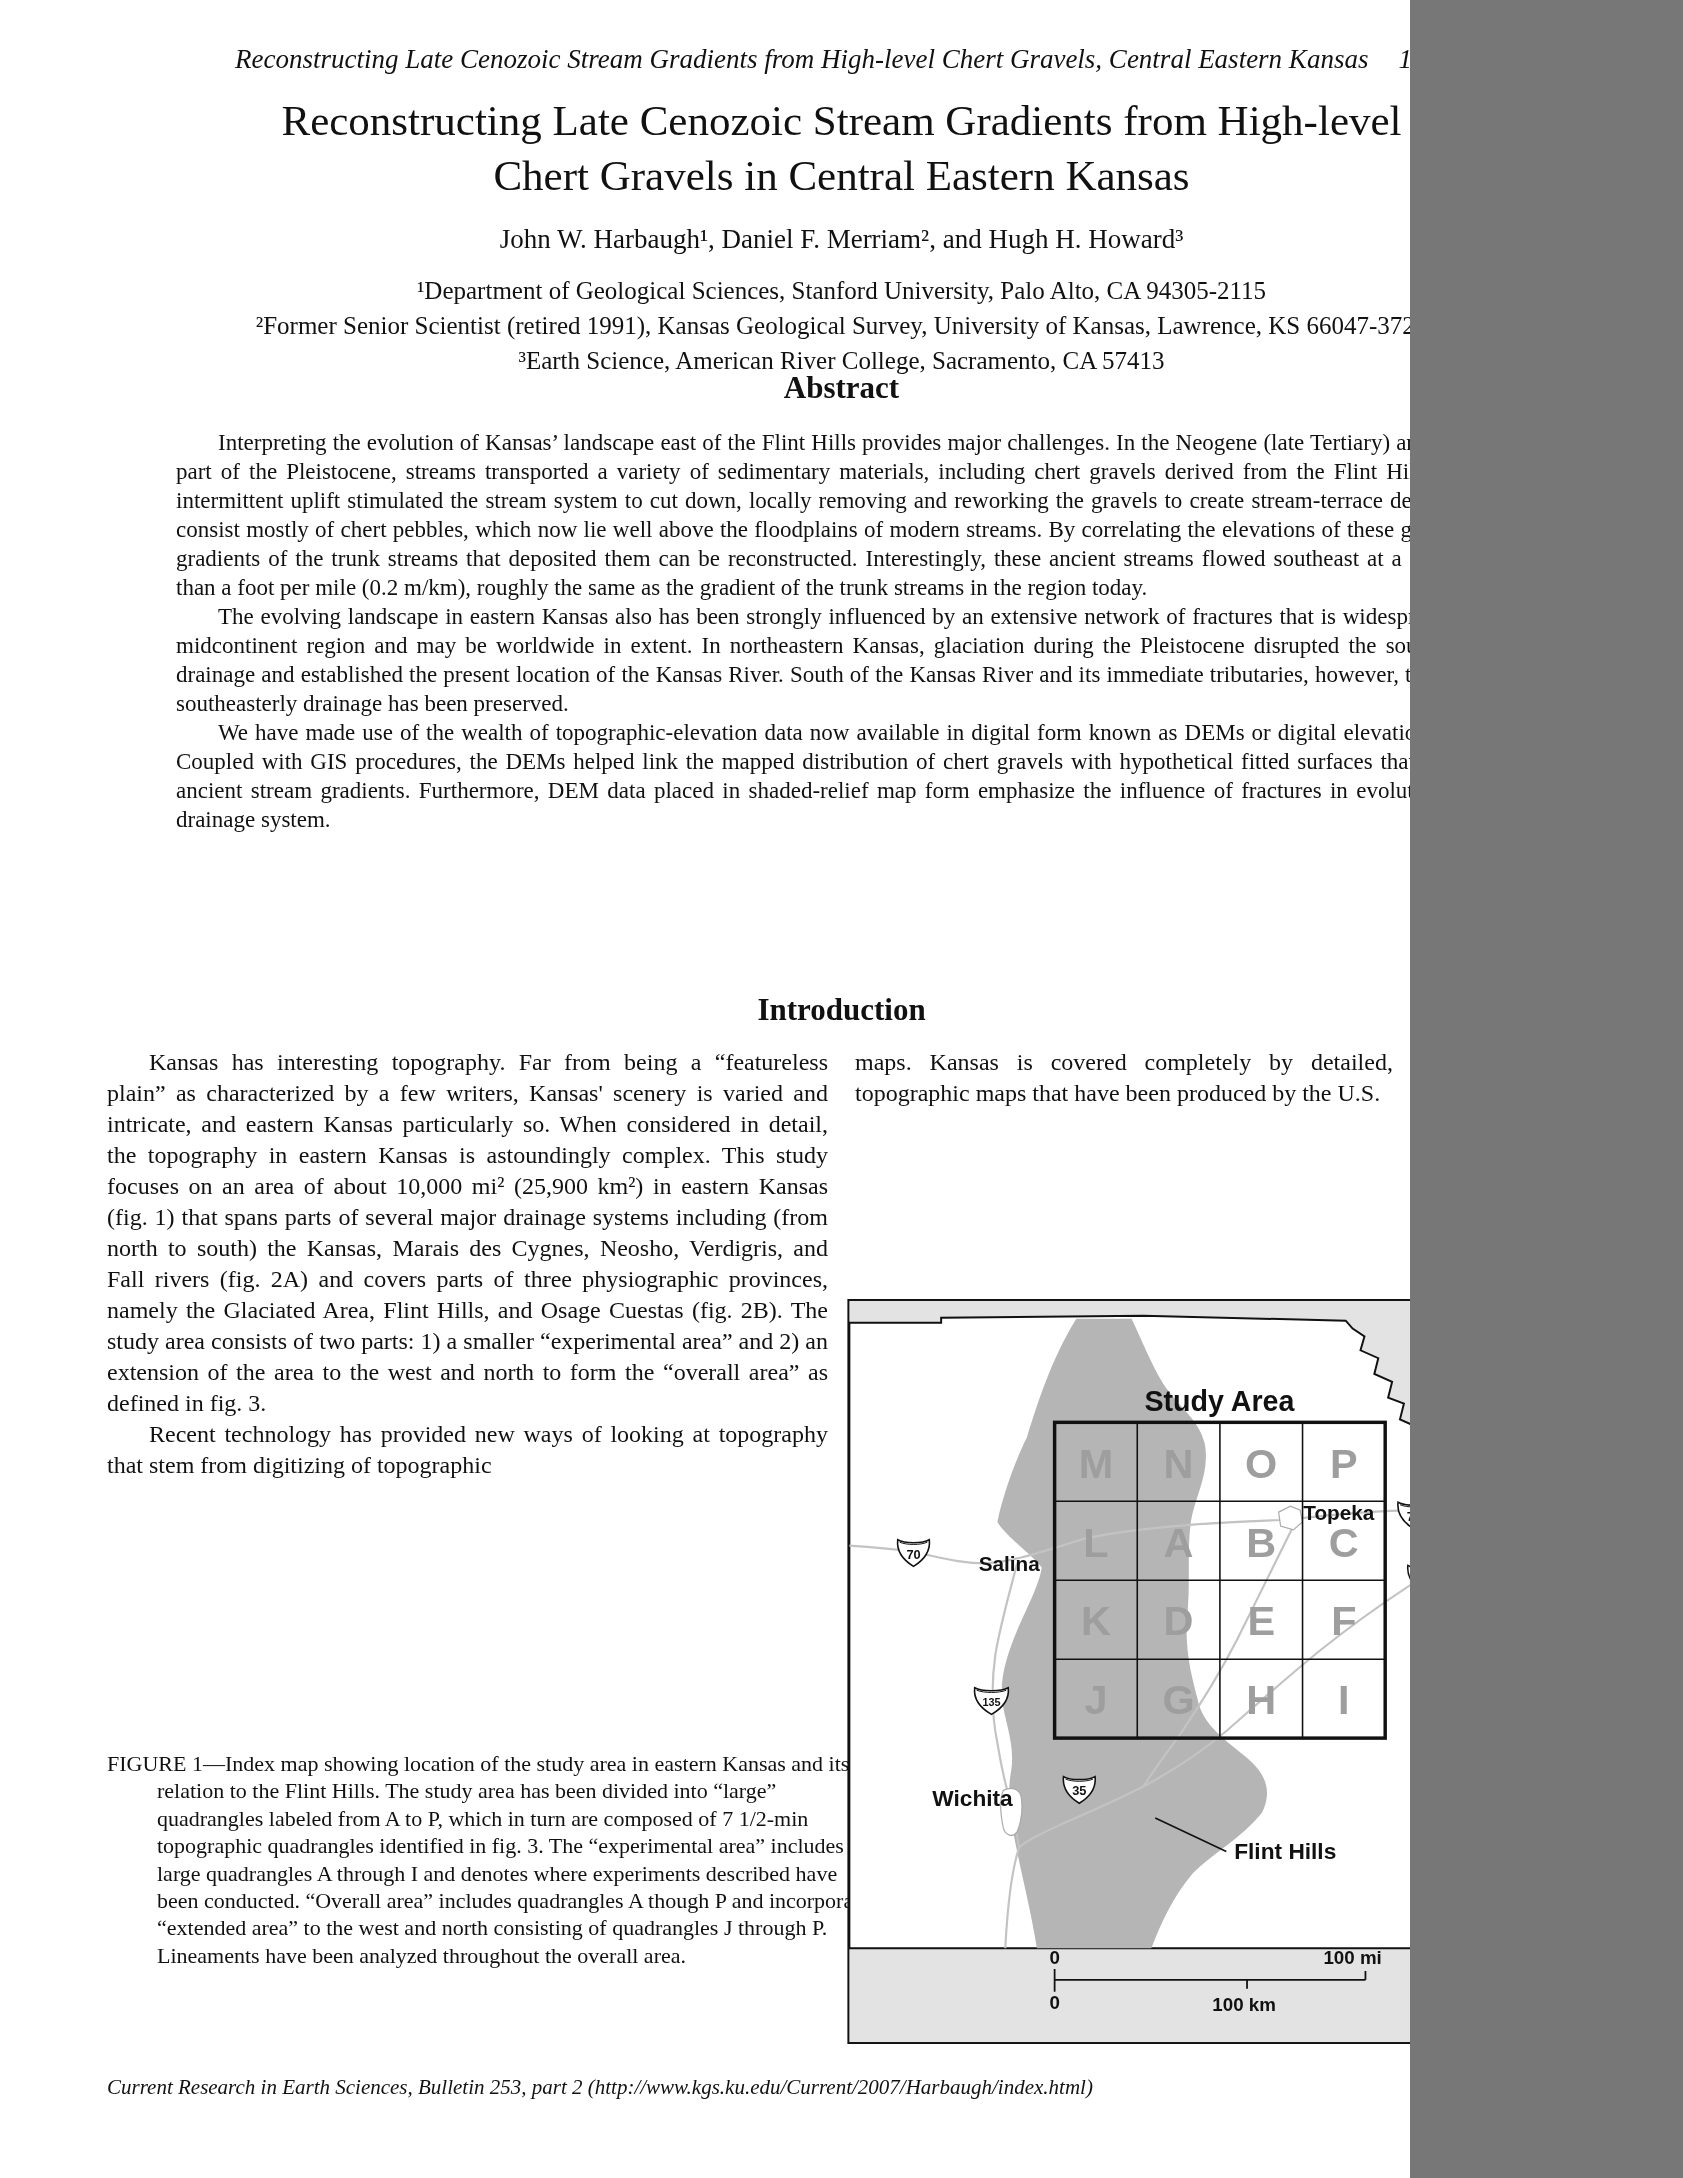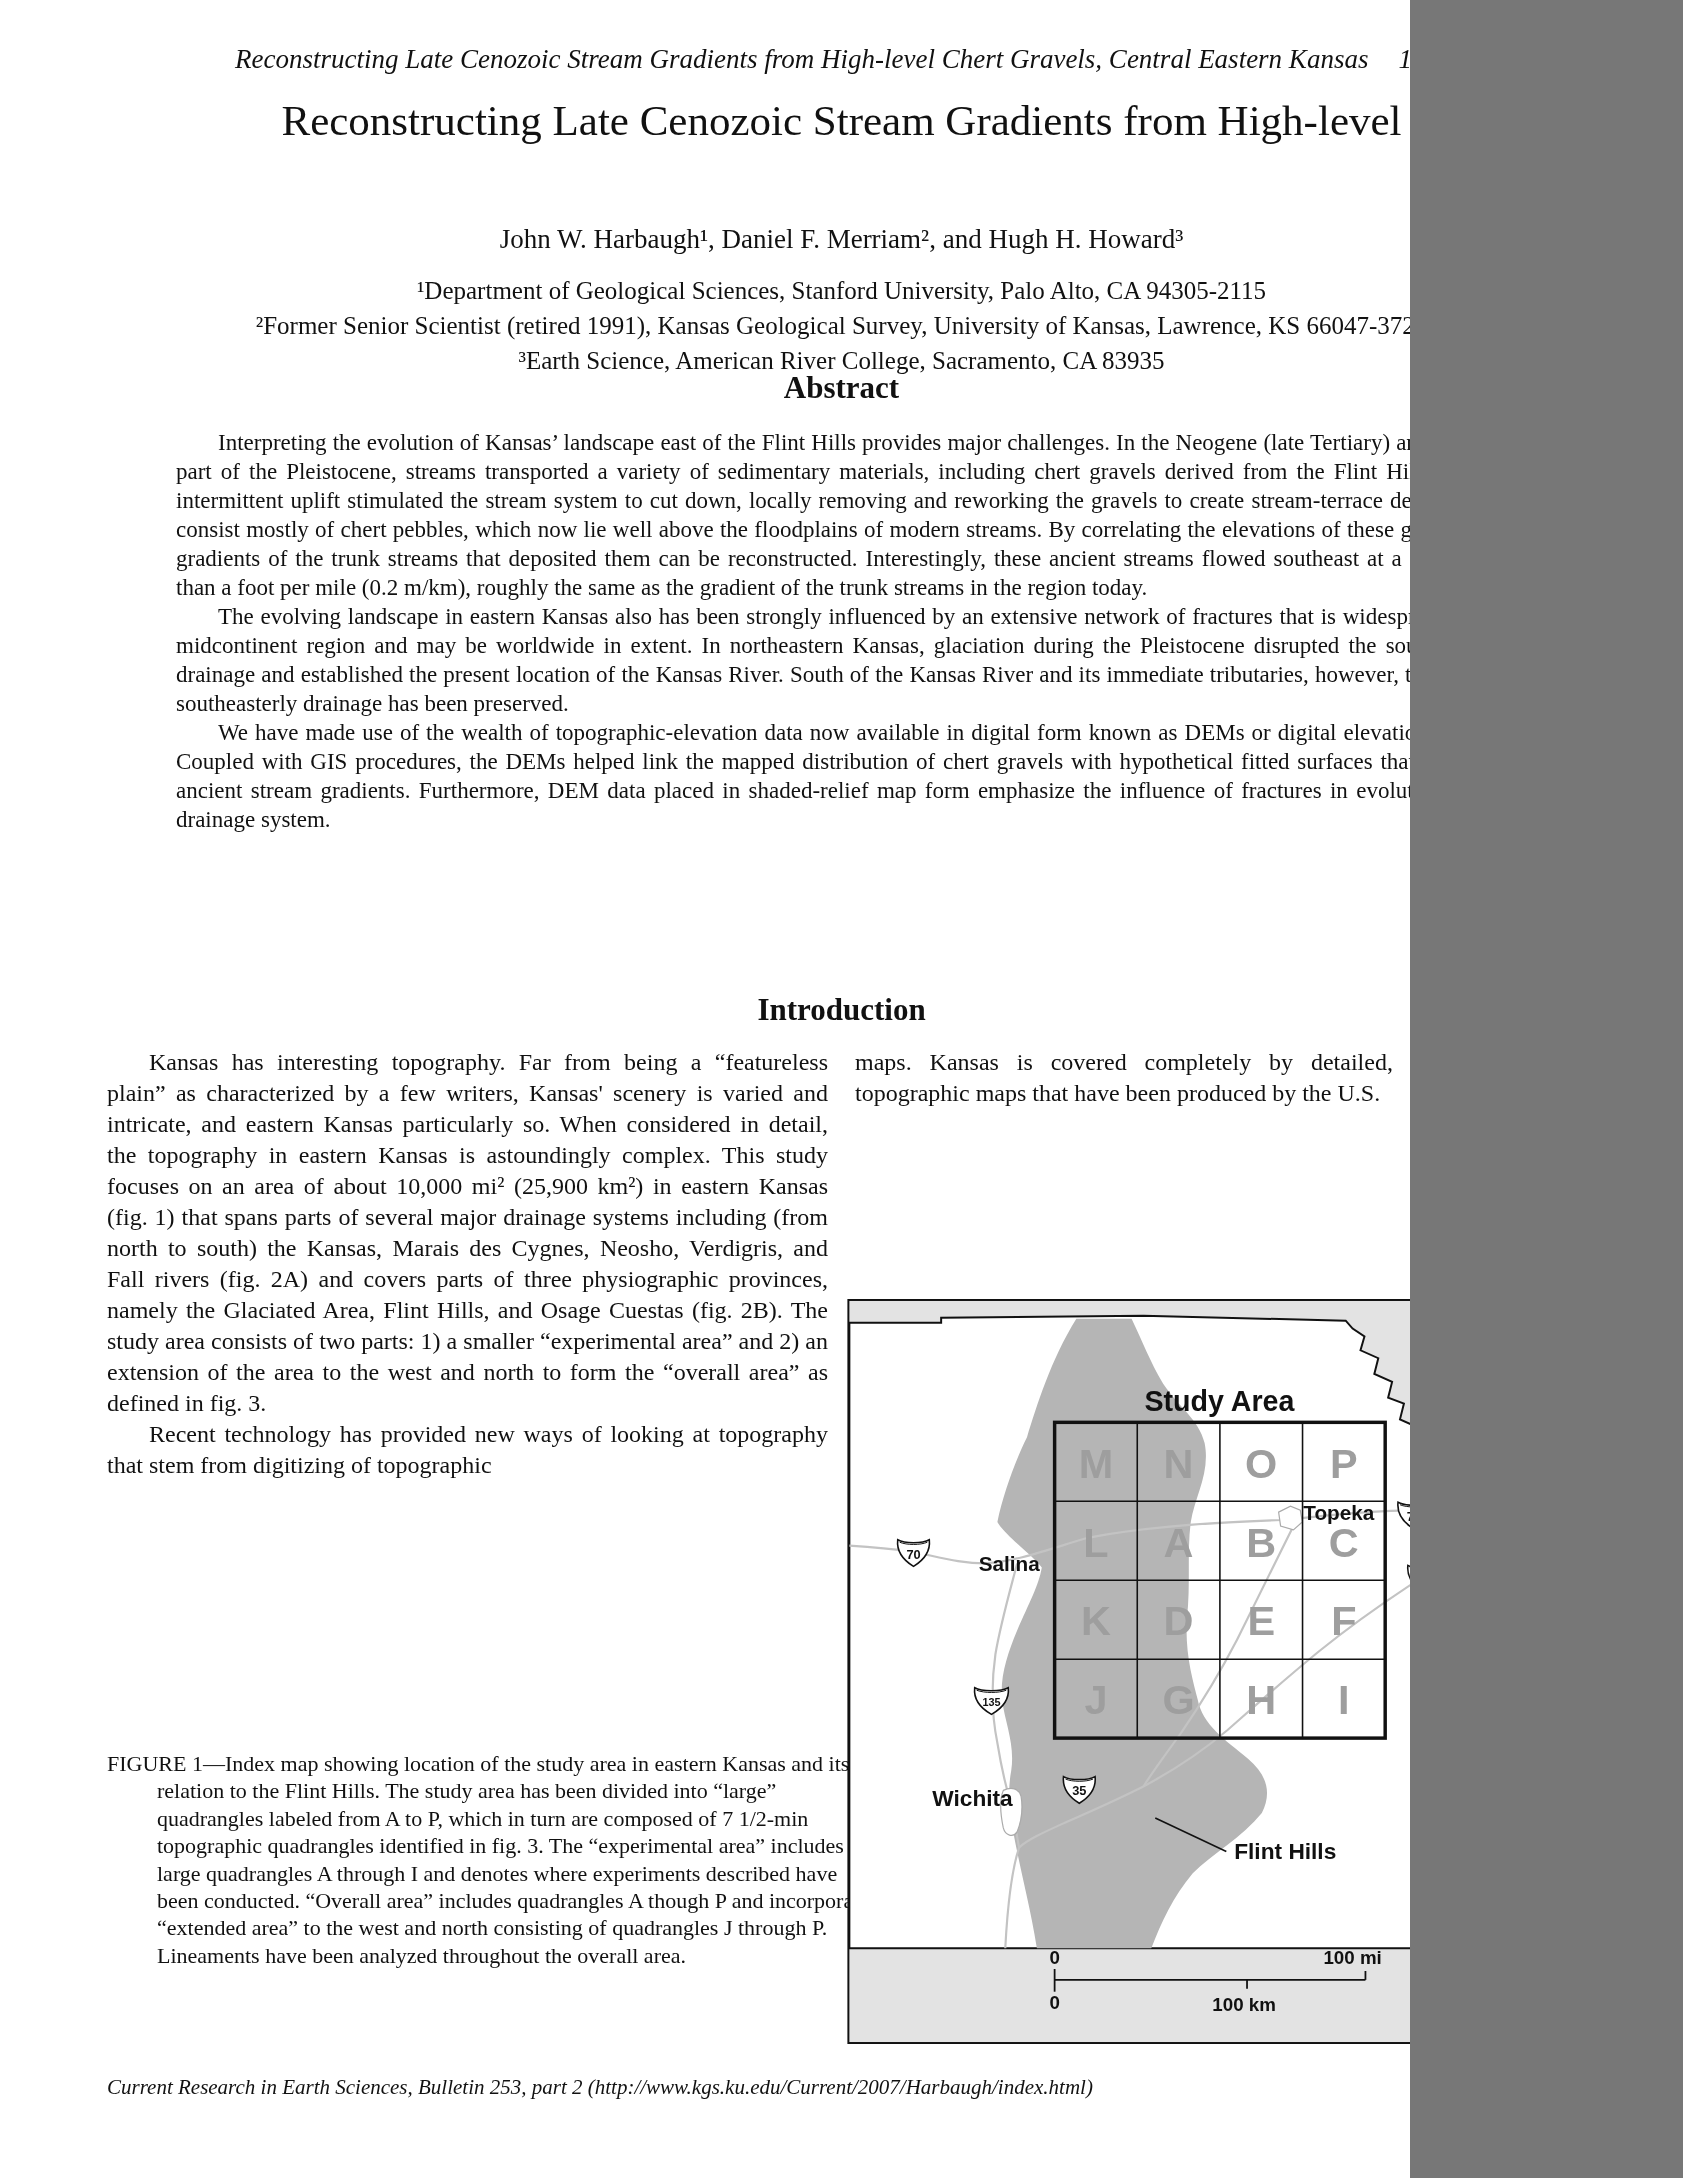--- a/index.html
+++ b/index.html
@@ -39,28 +39,29 @@
 <body>
 
 <div id="page">
 
   <div class="abs header">
     <span>Reconstructing Late Cenozoic Stream Gradients from High-level Chert Gravels, Central Eastern Kansas</span><span class="pgnum">1</span>
   </div>
 
   <div class="abs title">
     <div>Reconstructing Late Cenozoic Stream Gradients from High-level</div>
+    <div>Chert Gravels in Central Eastern Kansas</div>
   </div>
 
   <div class="abs authors">John W. Harbaugh¹, Daniel F. Merriam², and Hugh H. Howard³</div>
 
   <div class="abs affils">
     <div>¹Department of Geological Sciences, Stanford University, Palo Alto, CA 94305-2115</div>
     <div>²Former Senior Scientist (retired 1991), Kansas Geological Survey, University of Kansas, Lawrence, KS 66047-3724</div>
-    <div>³Earth Science, American River College, Sacramento, CA 83935</div>
+    <div>³Earth Science, American River College, Sacramento, CA 57413</div>
   </div>
 
   <div class="abs h-center" style="top:370px;">Abstract</div>
 
   <div class="abs abstract">
     <p>Interpreting the evolution of Kansas’ landscape east of the Flint Hills provides major challenges. In the Neogene (late Tertiary) and perhaps part of the Pleistocene, streams transported a variety of sedimentary materials, including chert gravels derived from the Flint Hills. Gentle intermittent uplift stimulated the stream system to cut down, locally removing and reworking the gravels to create stream-terrace deposits that consist mostly of chert pebbles, which now lie well above the floodplains of modern streams. By correlating the elevations of these gravels, the gradients of the trunk streams that deposited them can be reconstructed. Interestingly, these ancient streams flowed southeast at a little more than a foot per mile (0.2 m/km), roughly the same as the gradient of the trunk streams in the region today.</p>
     <p>The evolving landscape in eastern Kansas also has been strongly influenced by an extensive network of fractures that is widespread in the midcontinent region and may be worldwide in extent. In northeastern Kansas, glaciation during the Pleistocene disrupted the southeasterly drainage and established the present location of the Kansas River. South of the Kansas River and its immediate tributaries, however, the general southeasterly drainage has been preserved.</p>
     <p>We have made use of the wealth of topographic-elevation data now available in digital form known as DEMs or digital elevation models. Coupled with GIS procedures, the DEMs helped link the mapped distribution of chert gravels with hypothetical fitted surfaces that represent ancient stream gradients. Furthermore, DEM data placed in shaded-relief map form emphasize the influence of fractures in evolution of the drainage system.</p>
   </div>
 

